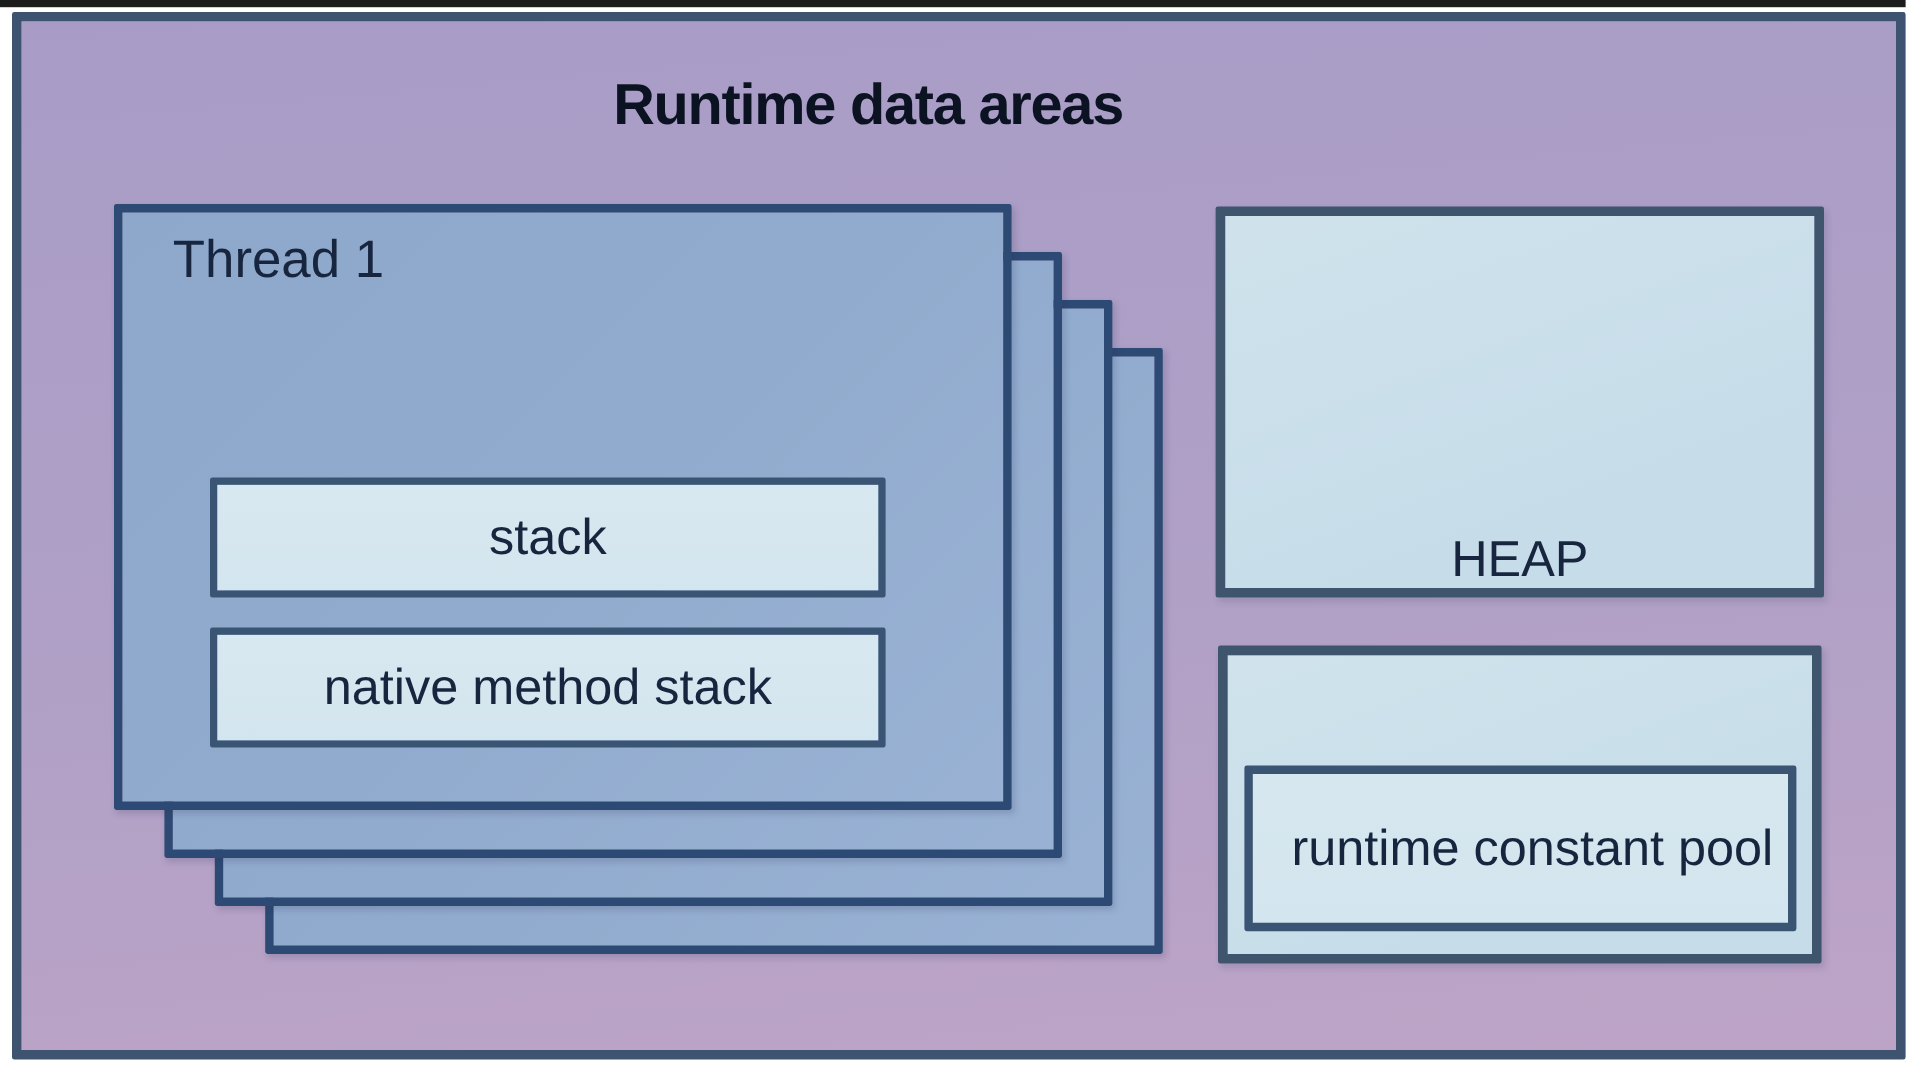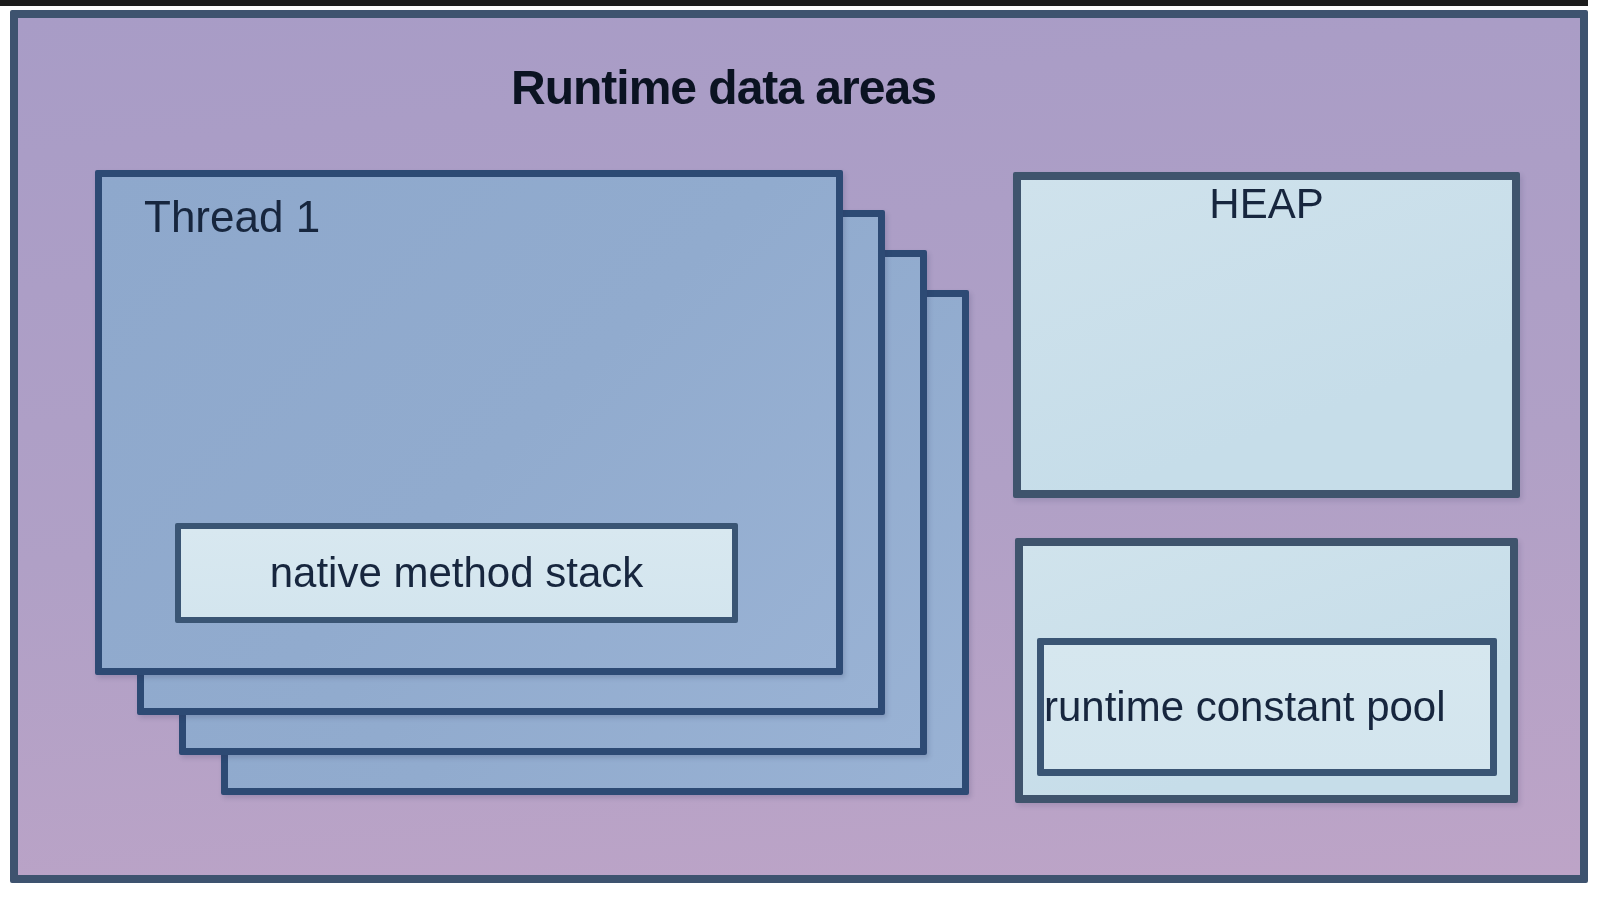--- a/index.html
+++ b/index.html
@@ -84,21 +84,21 @@
   .native-box  { top: 346px; height: 100px; }
 
   .heap-box {
     position: absolute;
     left: 1013px; top: 172px;
     width: 507px; height: 326px;
     box-sizing: border-box;
     border: 8px solid var(--heap-border, #3f546d);
     background: linear-gradient(160deg, #cfe2ec 0%, var(--heap-bg, #c6dde9) 70%);
     display: flex;
-    align-items: flex-start;
+    align-items: flex-end;
     justify-content: center;
     box-shadow: 2px 3px 5px rgba(40, 45, 85, 0.15);
     border-radius: 2px;
   }
   .heap-box .box-label {
     font-size: 42px;
     color: var(--label-color, #17263e);
   }
   .method-area-box {
     position: absolute;
@@ -120,23 +120,24 @@
   }
   .rcp-box {
     position: absolute;
     left: 14px; top: 92px;
     width: 460px; height: 138px;
     box-sizing: border-box;
     border: 7px solid var(--inner-border, #3a5574);
     background: linear-gradient(180deg, #d6e7ef 0%, var(--inner-bg, #cfe3ec) 100%);
     display: flex;
     align-items: center;
-    justify-content: flex-start;
+    justify-content: center;
     text-align: center;
     border-radius: 2px;
+    padding-left: 20px;
   }
   .rcp-box .box-label {
     font-size: 42px;
     line-height: 1.2;
     color: var(--label-color, #17263e);
     max-width: 420px;
   }
 </style>
 </head>
 <body>
@@ -151,20 +152,23 @@
   </div>
 
   <div class="thread-layer layer-4"></div>
   <div class="thread-layer layer-3"></div>
   <div class="thread-layer layer-2"></div>
 
   <div class="thread-front">
     <div class="thread-label">Thread 1</div>
 
 
+    <div class="inner-box stack-box">
+      <span class="box-label">stack</span>
+    </div>
 
     <div class="inner-box native-box">
       <span class="box-label">native method stack</span>
     </div>
   </div>
 
   <div class="heap-box">
     <span class="box-label">HEAP</span>
   </div>
 

